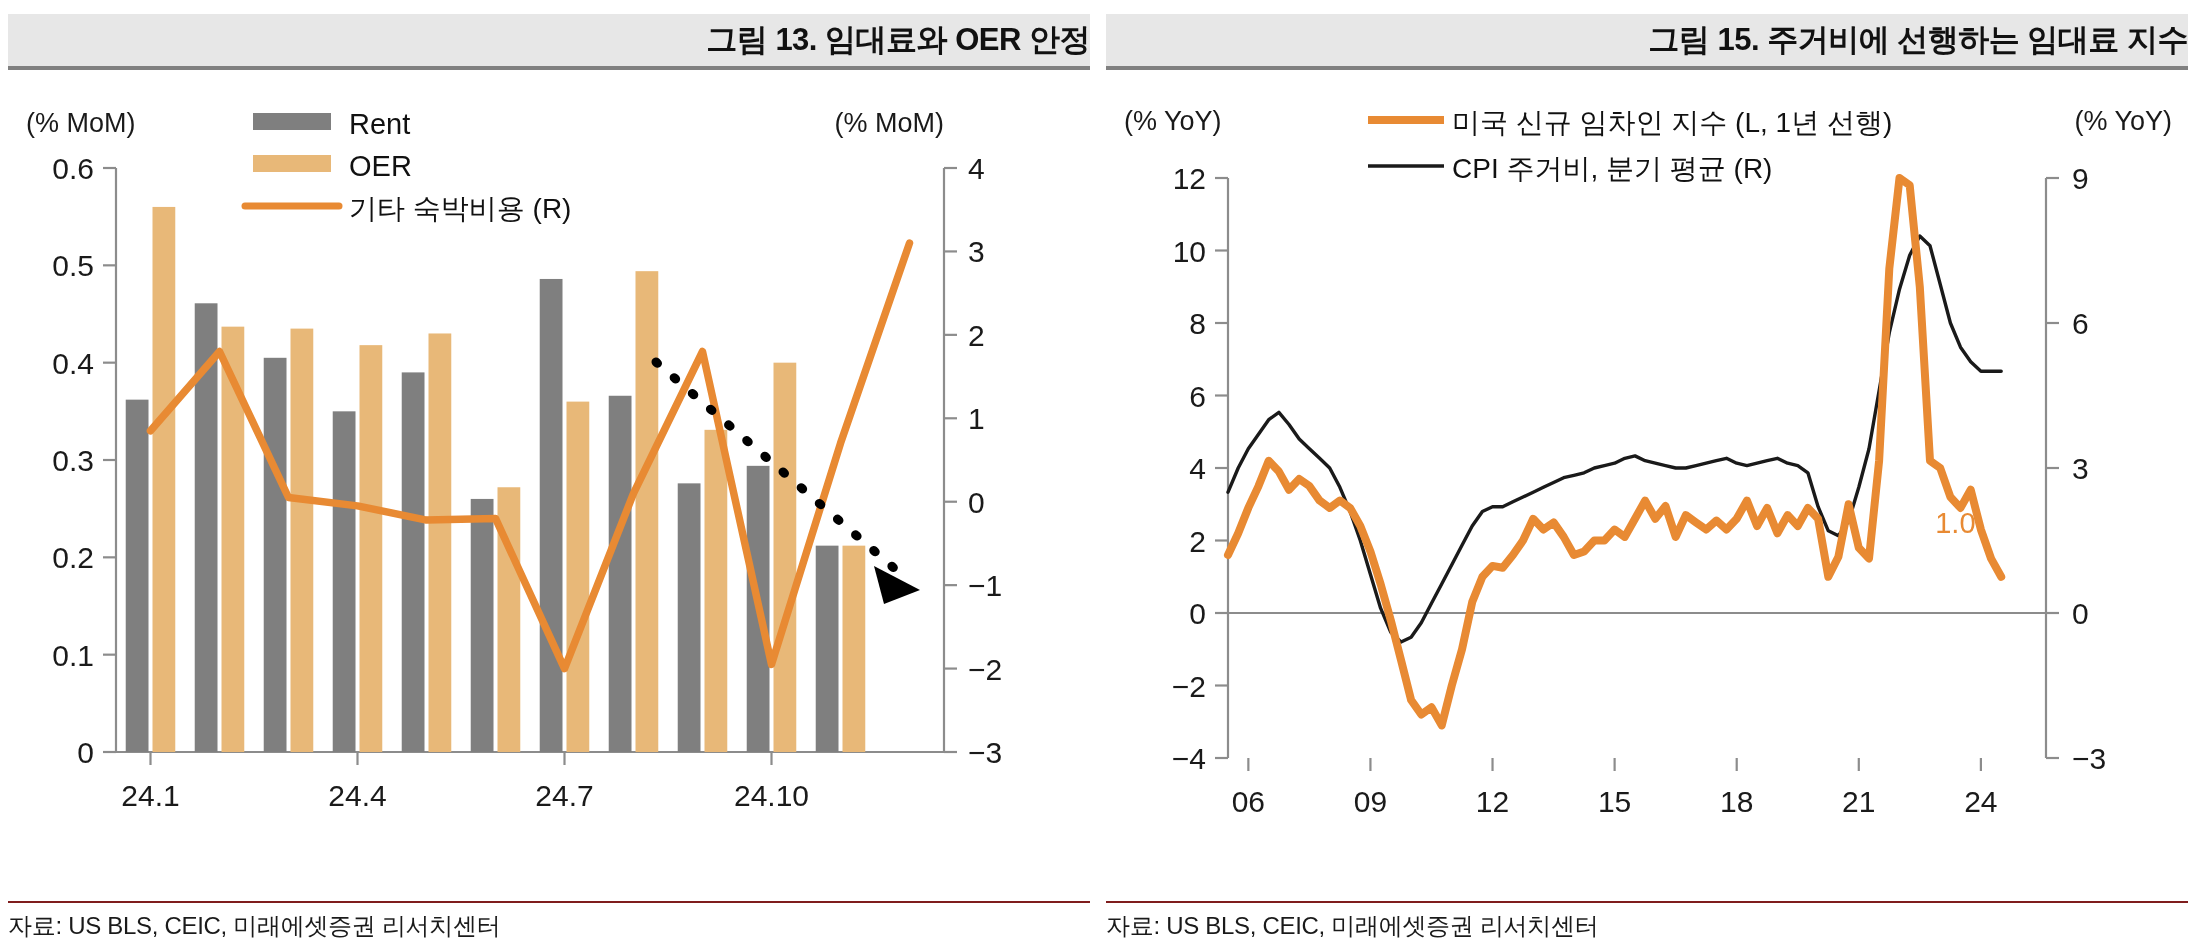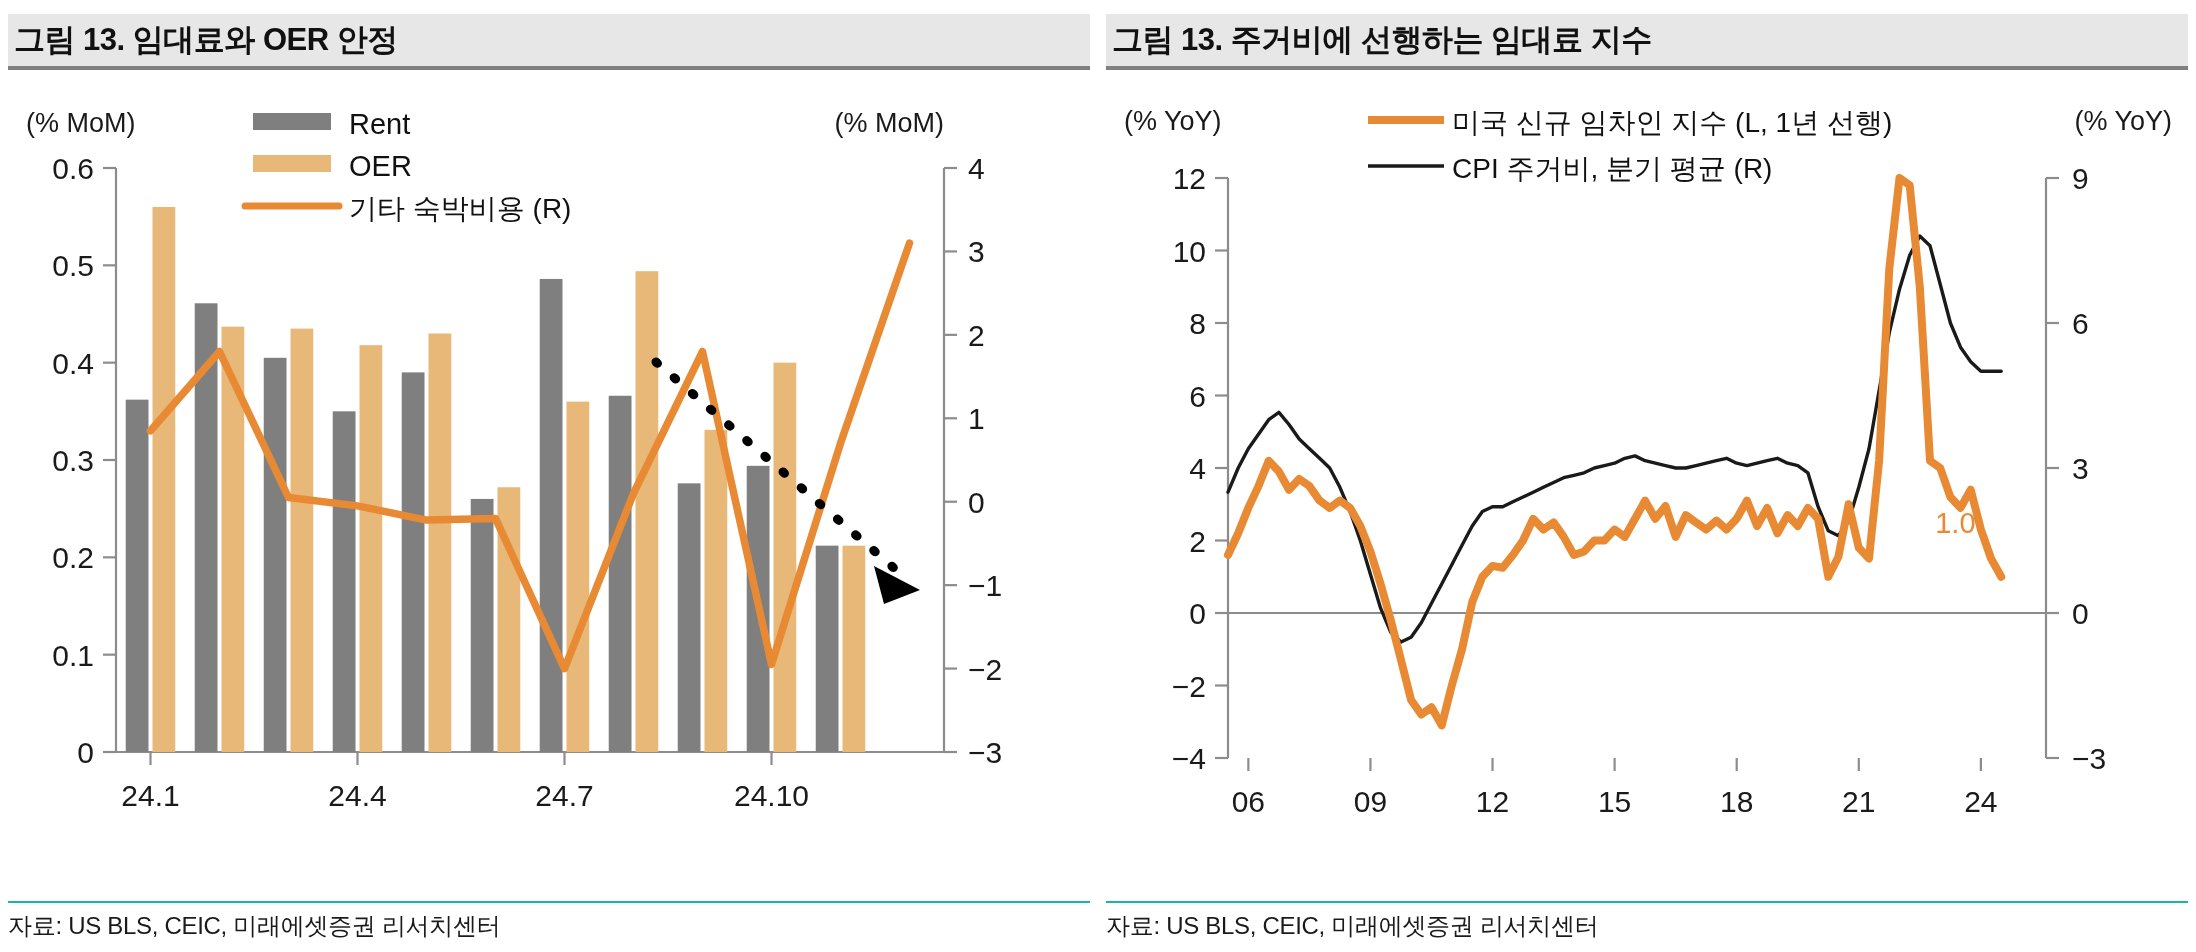--- a/index.html
+++ b/index.html
@@ -16,37 +16,38 @@
   .panel.right{padding-left:8px;padding-right:8px;}
 
   .title-bar{
     position:relative;
     margin-top:14px;
     height:56px;
     background:#e7e7e7;
     border-bottom:4px solid #808080;
     display:flex;align-items:center;
     box-sizing:border-box;
+    justify-content:flex-end;
   }
   .title-text{
     font-size:31px;
     font-weight:bold;
     color:#111111;
     letter-spacing:-0.5px;
     padding-left:6px;
     white-space:nowrap;
   }
 
   .chart-area{position:relative;width:100%;height:740px;margin-top:20px;}
   .chart-area svg{display:block;}
 
   .source-wrap{
     position:absolute;
     left:8px;right:8px;bottom:10px;
-    border-top:2px solid #14b8a6;
+    border-top:2px solid #7f1d1d;
     padding-top:7px;
   }
   .source-text{
     font-size:24px;color:#1a1a1a;white-space:nowrap;letter-spacing:-0.3px;
   }
 
   .axis-line{stroke:#8c8c8c;stroke-width:2.2;fill:none;}
   .tick{stroke:#8c8c8c;stroke-width:2.2;}
   .zero-line{stroke:#8c8c8c;stroke-width:2;}
   .tick-label{font-size:30px;fill:#1a1a1a;font-family:"Liberation Sans",sans-serif;}
@@ -150,21 +151,21 @@
         </svg>
     </div>
 
     <div class="source-wrap">
       <div class="source-text">자료: US BLS, CEIC, 미래에셋증권 리서치센터</div>
     </div>
   </div>
 
   <div class="panel right">
     <div class="title-bar">
-      <div class="title-text">그림 13. 주거비에 선행하는 임대료 지수</div>
+      <div class="title-text">그림 15. 주거비에 선행하는 임대료 지수</div>
     </div>
 
     <div class="chart-area">
       <svg id="svg14" width="1082" height="740" viewBox="0 0 1082 740">
           <text x="18" y="40" class="unit-label">(% YoY)</text>
           <text x="1066" y="40" class="unit-label" text-anchor="end">(% YoY)</text>
           <g>
             <line x1="262" y1="30" x2="338" y2="30" stroke="#e88a33" stroke-width="8" stroke-linecap="butt"></line>
             <text x="346" y="42" class="legend-label-kr">미국 신규 임차인 지수 (L, 1년 선행)</text>
             <line x1="262" y1="76" x2="338" y2="76" stroke="#1a1a1a" stroke-width="3.5" stroke-linecap="butt"></line>

